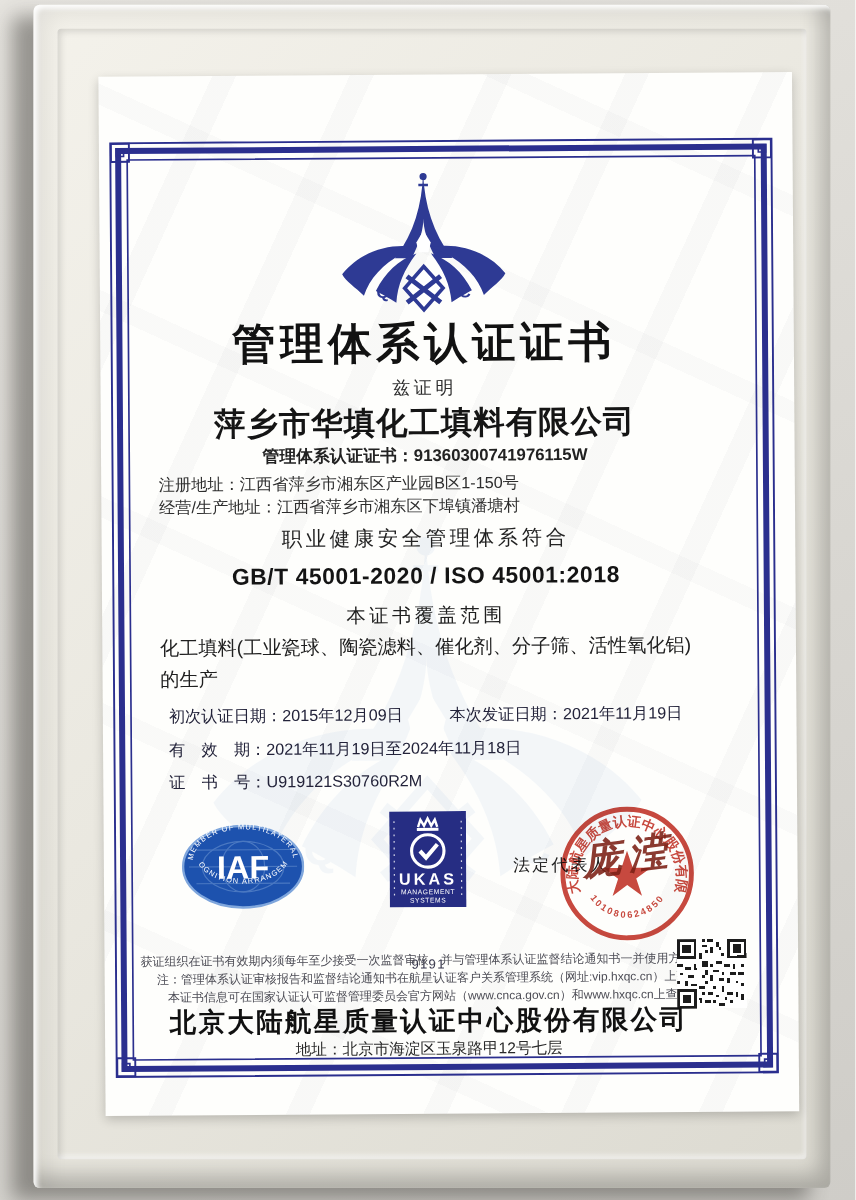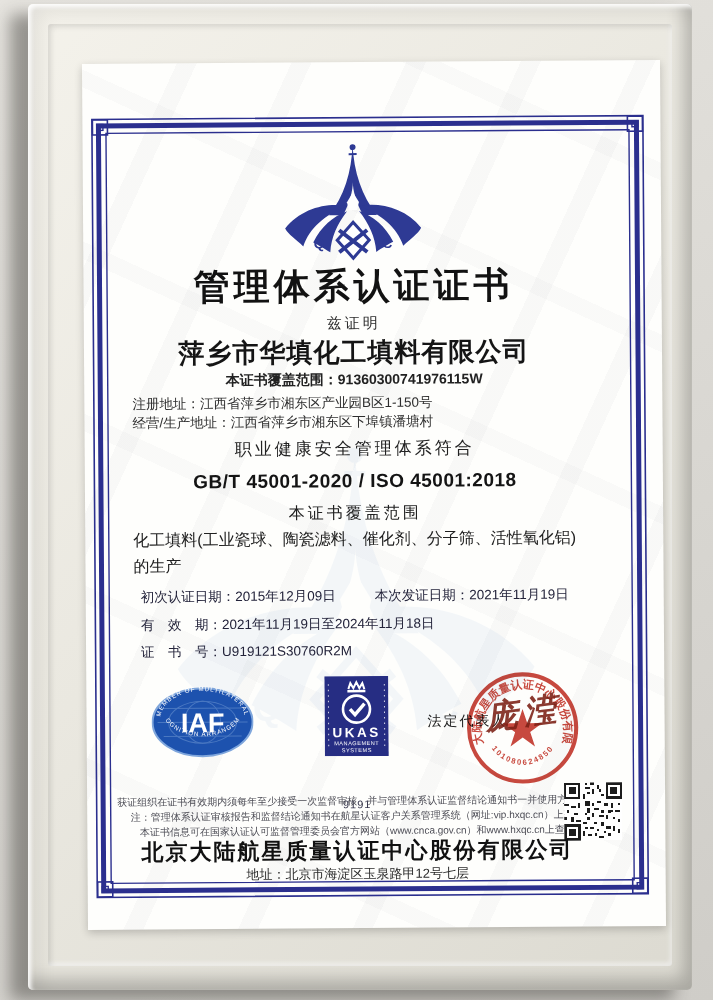--- a/index.html
+++ b/index.html
@@ -89,21 +89,21 @@
 
     <svg class="abs" style="left:190px;top:80px;color:#2e3a94;" width="160" height="122" viewBox="0 0 160 122">
       <use href="#hx-logo"></use>
     </svg>
 
     <div class="c title">管理体系认证证书</div>
     <div class="c certify">兹证明</div>
     <div class="c company">萍乡市华填化工填料有限公司</div>
 
     <div class="c credit">
-      <span>本证书覆盖范围：</span><span>91360300741976115W</span>
+      <span>管理体系认证证书：</span><span>91360300741976115W</span>
     </div>
 
     <div class="abs addr" style="top:332px;">注册地址：江西省萍乡市湘东区产业园B区1-150号</div>
     <div class="abs addr" style="top:351px;">经营/生产地址：江西省萍乡市湘东区下埠镇潘塘村</div>
 
     <div class="c system">职业健康安全管理体系符合</div>
     <div class="c standard">GB/T 45001-2020 / ISO 45001:2018</div>
     <div class="c scopetitle">本证书覆盖范围</div>
     <div class="abs scopeline" style="top:467px;">化工填料(工业瓷球、陶瓷滤料、催化剂、分子筛、活性氧化铝)</div>
     <div class="abs scopeline" style="top:493px;">的生产</div>

